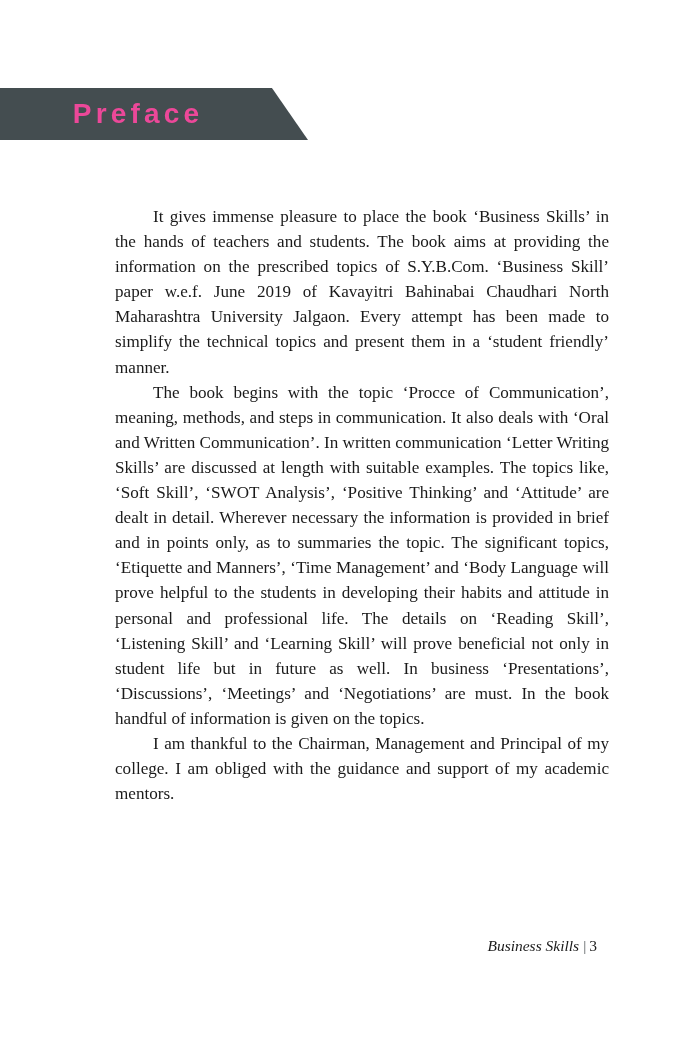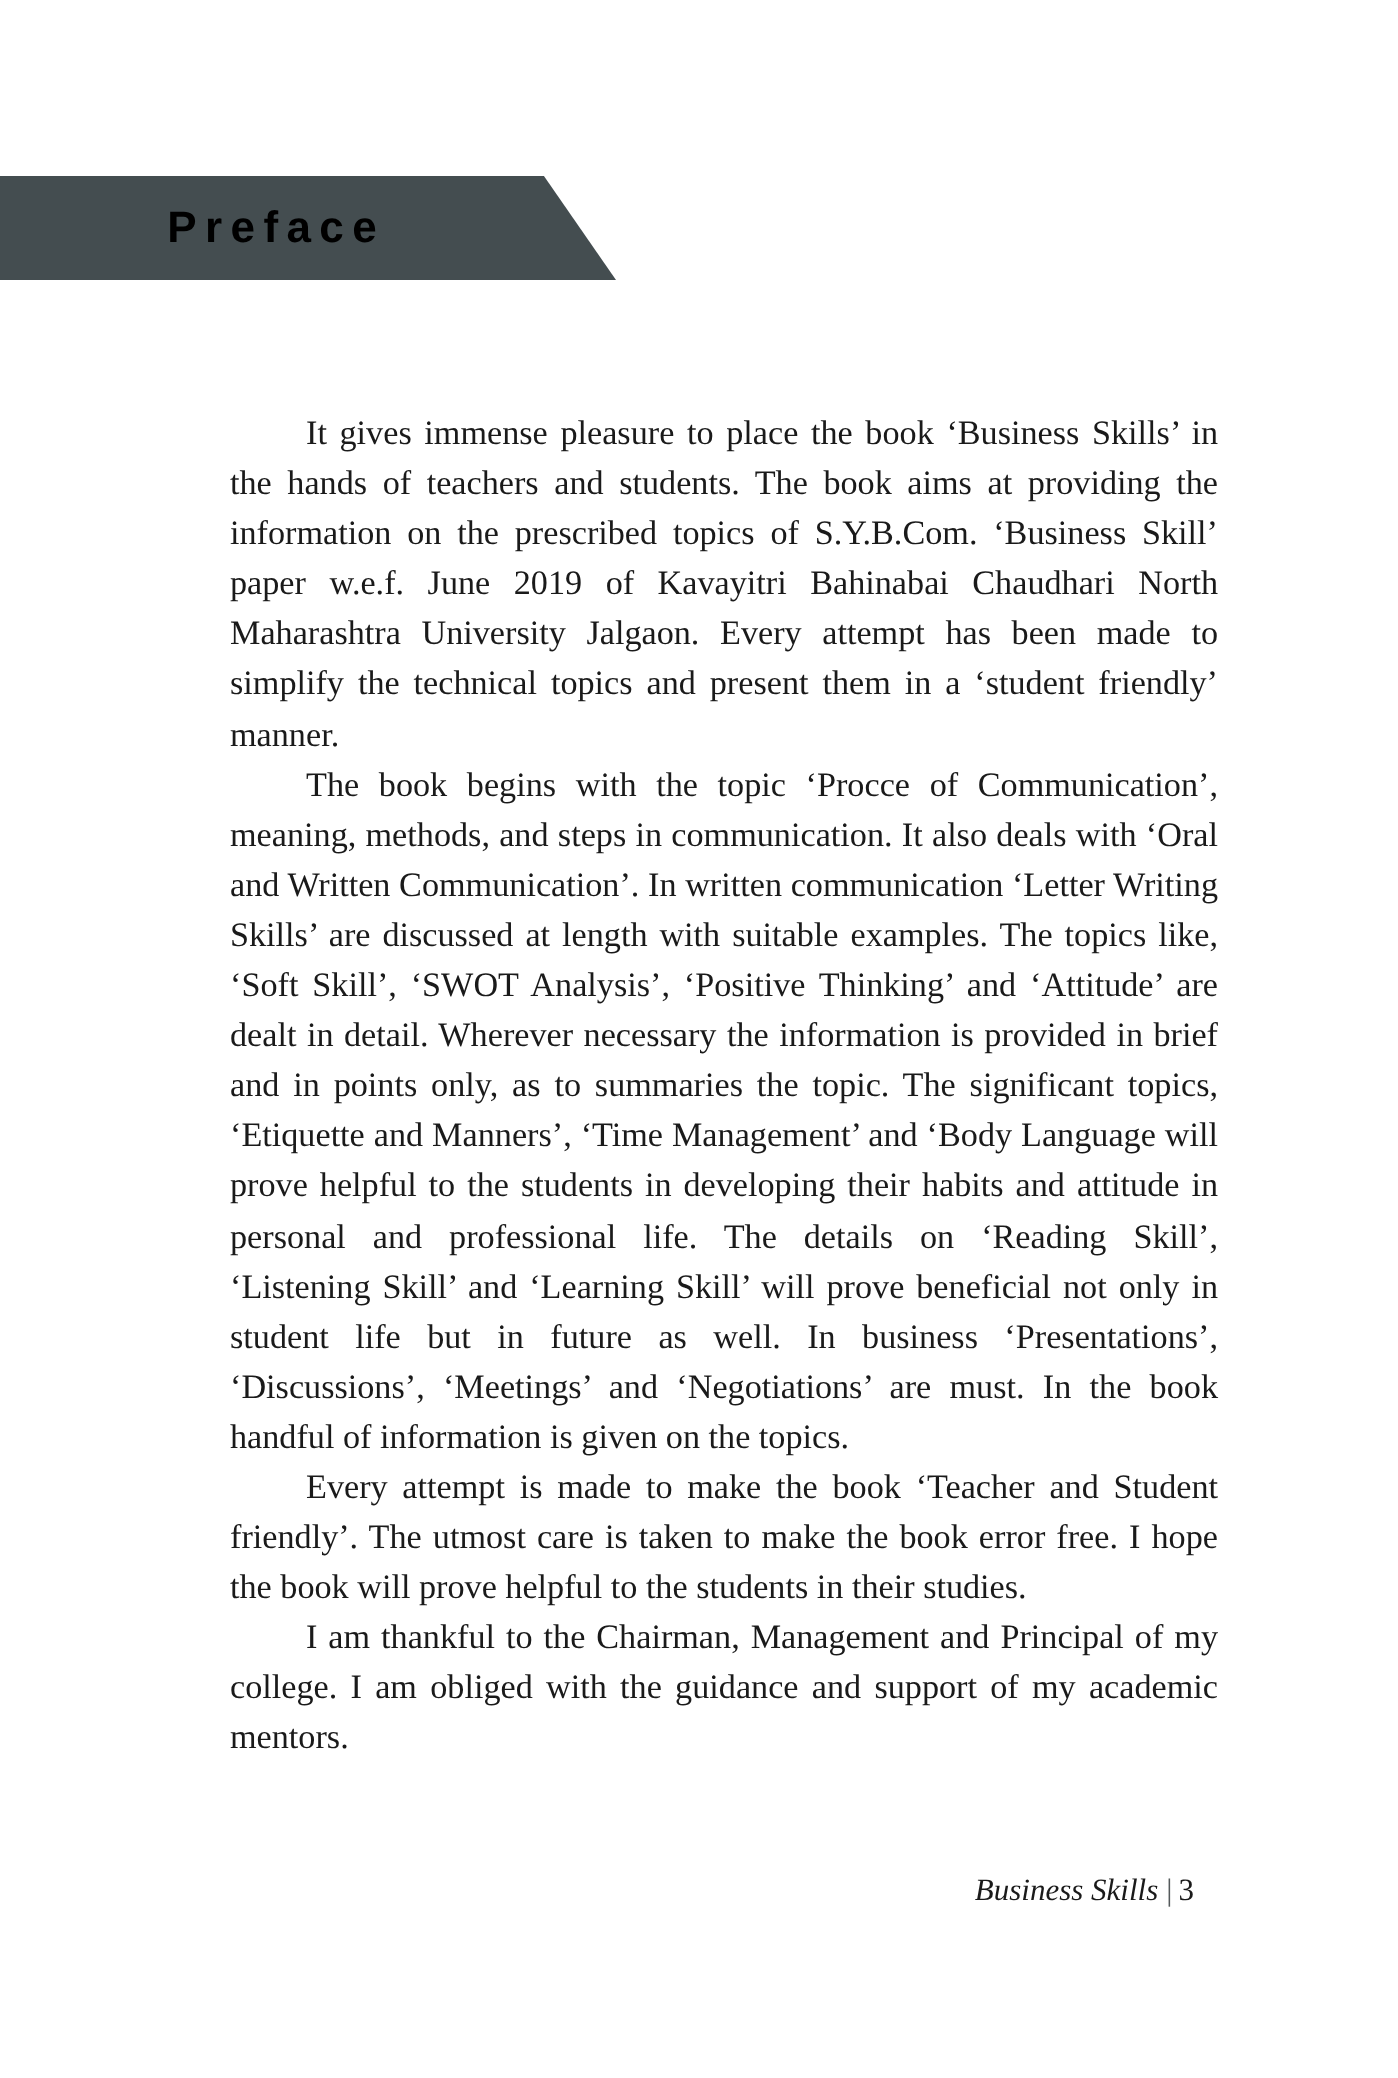--- a/index.html
+++ b/index.html
@@ -38,24 +38,24 @@
     clip-path: polygon(0 0, 88.3% 0, 100% 100%, 0 100%);
   }
   .banner-title {
     position: absolute;
     left: 0;
     top: 0;
     width: 272px;
     height: 52px;
     line-height: 52px;
     text-align: center;
-    color: #000000;
+    color: #ec4899;
     font-family: "Liberation Sans", sans-serif;
     font-weight: bold;
-    font-size: 22px;
+    font-size: 28px;
     letter-spacing: 4.2px;
     text-indent: 4.2px;
     white-space: nowrap;
   }
 
   
   .content {
     position: absolute;
     left: 103px;
     top: 204px;
@@ -103,21 +103,20 @@
 <div class="page">
 
   <div class="banner-wrap">
     <div class="banner-shape"></div>
     <div class="banner-title">Preface</div>
   </div>
 
   <div class="content">
     <p class="para">It gives immense pleasure to place the book ‘Business Skills’ in the hands of teachers and students. The book aims at providing the information on the prescribed topics of S.Y.B.Com. ‘Business Skill’ paper w.e.f. June 2019 of Kavayitri Bahinabai Chaudhari North Maharashtra University Jalgaon. Every attempt has been made to simplify the technical topics and present them in a ‘student friendly’ manner.</p>
     <p class="para">The book begins with the topic ‘Procce of Communication’, meaning, methods, and steps in communication. It also deals with ‘Oral and Written Communication’. In written communication ‘Letter Writing Skills’ are discussed at length with suitable examples. The topics like, ‘Soft Skill’, ‘SWOT Analysis’, ‘Positive Thinking’ and ‘Attitude’ are dealt in detail. Wherever necessary the information is provided in brief and in points only, as to summaries the topic. The significant topics, ‘Etiquette and Manners’, ‘Time Management’ and ‘Body Language will prove helpful to the students in developing their habits and attitude in personal and professional life. The details on ‘Reading Skill’, ‘Listening Skill’ and ‘Learning Skill’ will prove beneficial not only in student life but in future as well. In business ‘Presentations’, ‘Discussions’, ‘Meetings’ and ‘Negotiations’ are must. In the book handful of information is given on the topics.</p>
-    <p class="para">Every attempt is made to make the book ‘Teacher and Student friendly’. The utmost care is taken to make the book error free. I hope the book will prove helpful to the students in their studies.</p>
     <p class="para">I am thankful to the Chairman, Management and Principal of my college. I am obliged with the guidance and support of my academic mentors.</p>
   </div>
 
   <div class="footer">
     <span class="footer-title">Business Skills</span><span class="footer-sep">|</span><span class="footer-page">3</span>
   </div>
 
 </div>
 
 </body></html>

